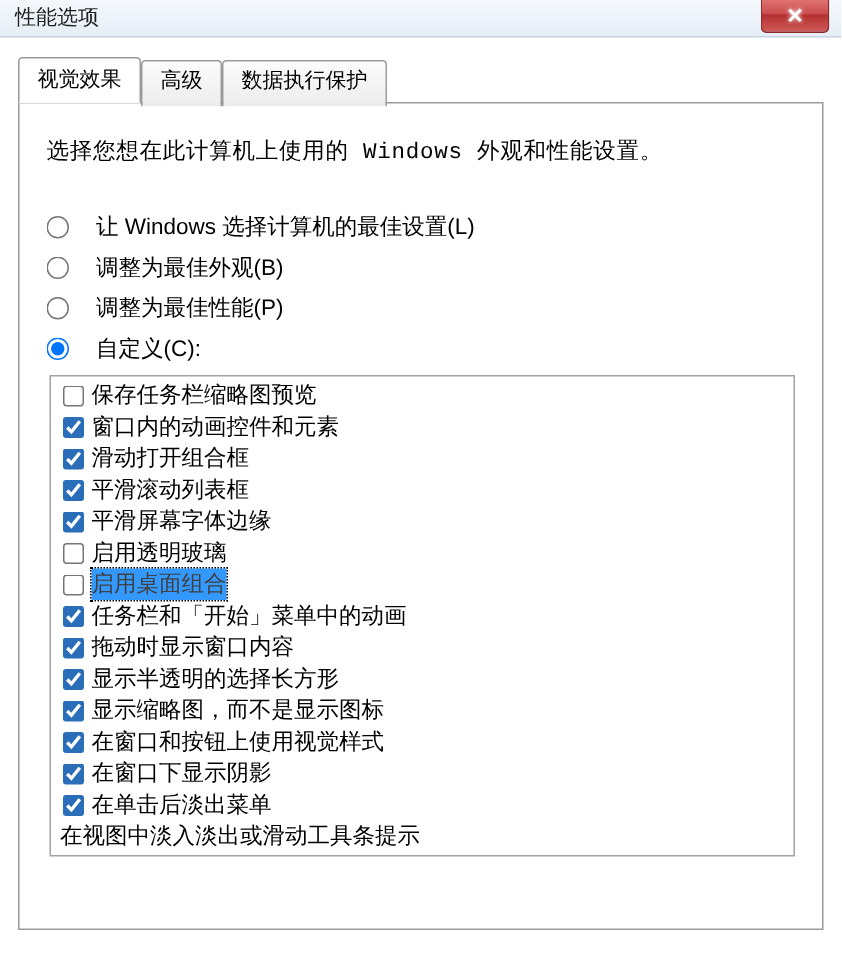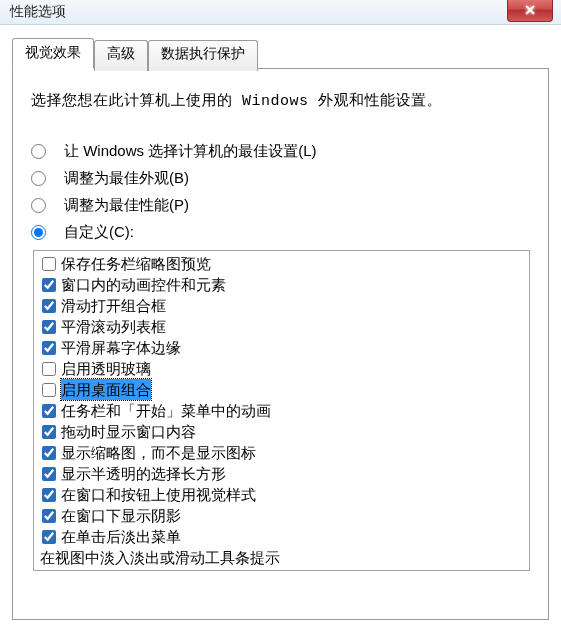--- a/index.html
+++ b/index.html
@@ -120,21 +120,21 @@
   }
   .check-row input[type=checkbox] {
     width: 14px;
     height: 14px;
     margin: 0 5px 0 2px;
     flex-shrink: 0;
     accent-color: #2a6db8;
   }
   .check-row .label.selected {
     background: #3399ff;
-    color: #000000;
+    color: #404040;
     outline: 1px dotted #000;
     text-align: center;
   }
   .highlight-box {
     position: absolute;
     border: 3px solid #ff0000;
     pointer-events: none;
     border-radius: 4px;
   }
   .arrow-svg {
@@ -210,25 +210,25 @@
         <div class="check-row">
           <input type="checkbox" checked="" style="">
           <span class="label">任务栏和「开始」菜单中的动画</span>
         </div>
         <div class="check-row">
           <input type="checkbox" checked="" style="">
           <span class="label">拖动时显示窗口内容</span>
         </div>
         <div class="check-row">
           <input type="checkbox" checked="" style="">
+          <span class="label">显示半透明的选择长方形</span>
+        </div>
+        <div class="check-row">
+          <input type="checkbox" checked="" style="">
           <span class="label">显示缩略图，而不是显示图标</span>
-        </div>
-        <div class="check-row">
-          <input type="checkbox" checked="" style="">
-          <span class="label">显示半透明的选择长方形</span>
         </div>
         <div class="check-row">
           <input type="checkbox" checked="" style="">
           <span class="label">在窗口和按钮上使用视觉样式</span>
         </div>
         <div class="check-row">
           <input type="checkbox" checked="" style="">
           <span class="label">在窗口下显示阴影</span>
         </div>
         <div class="check-row">

